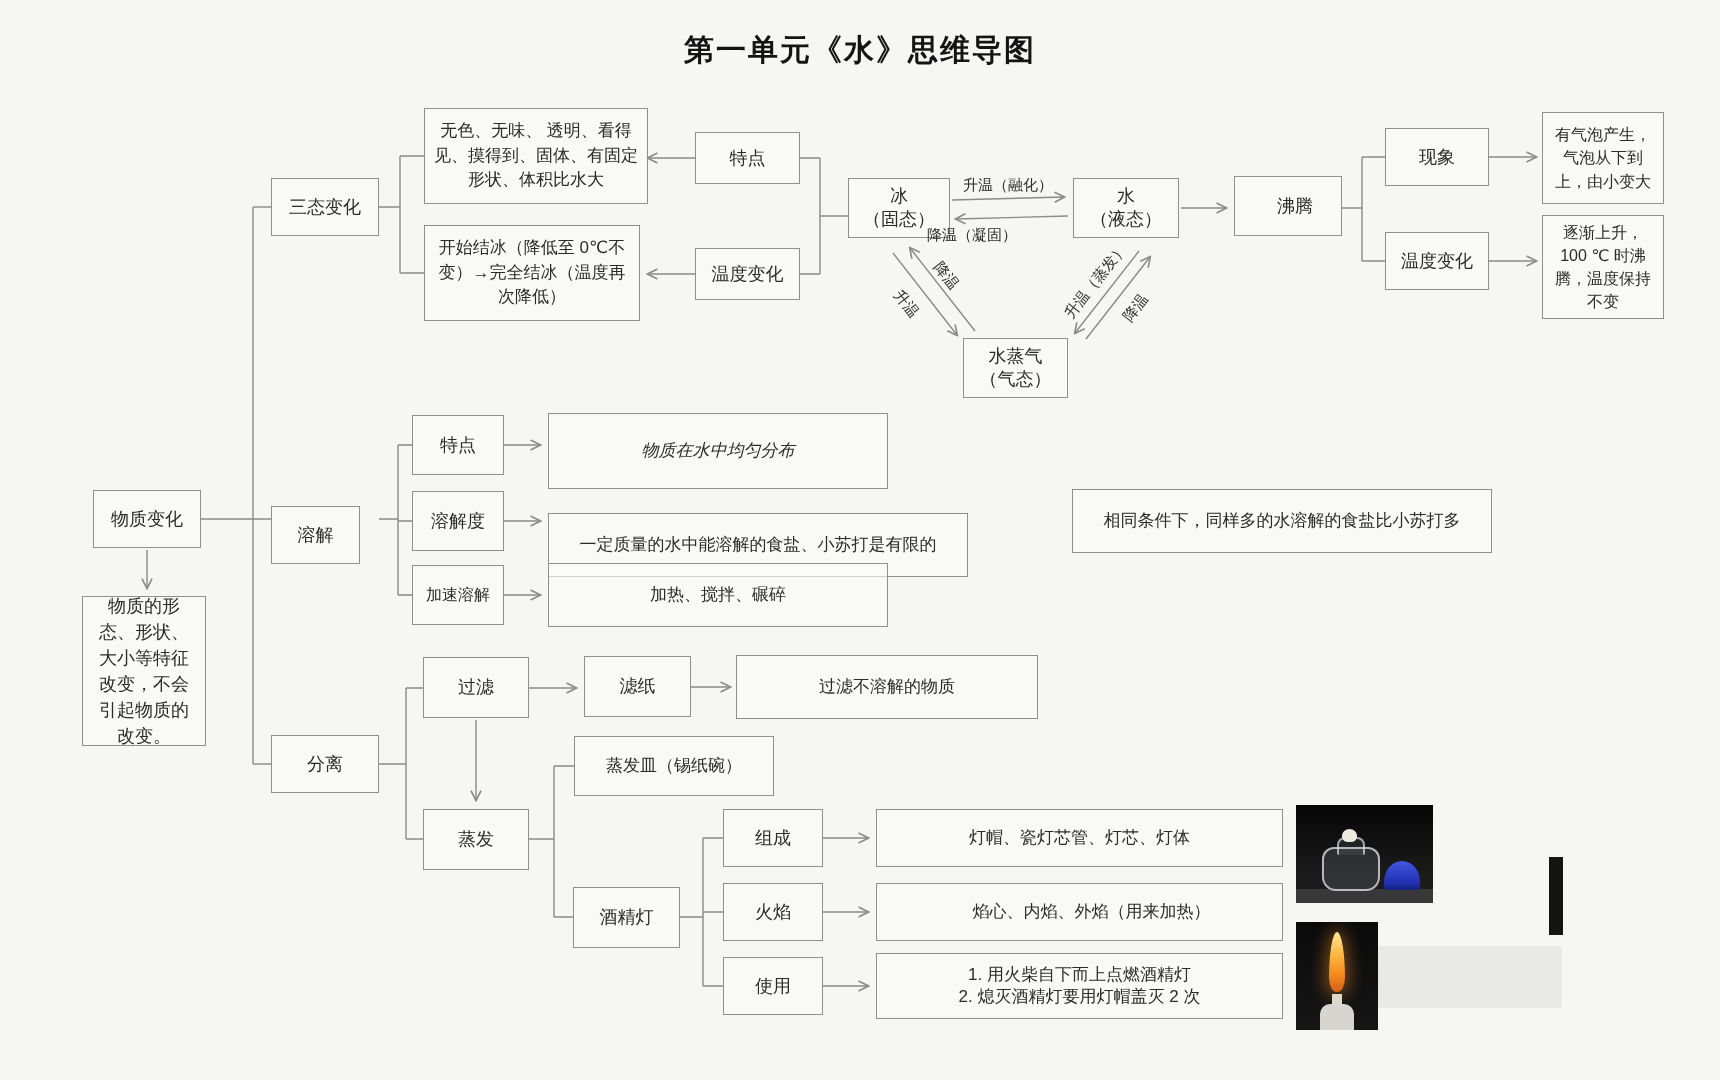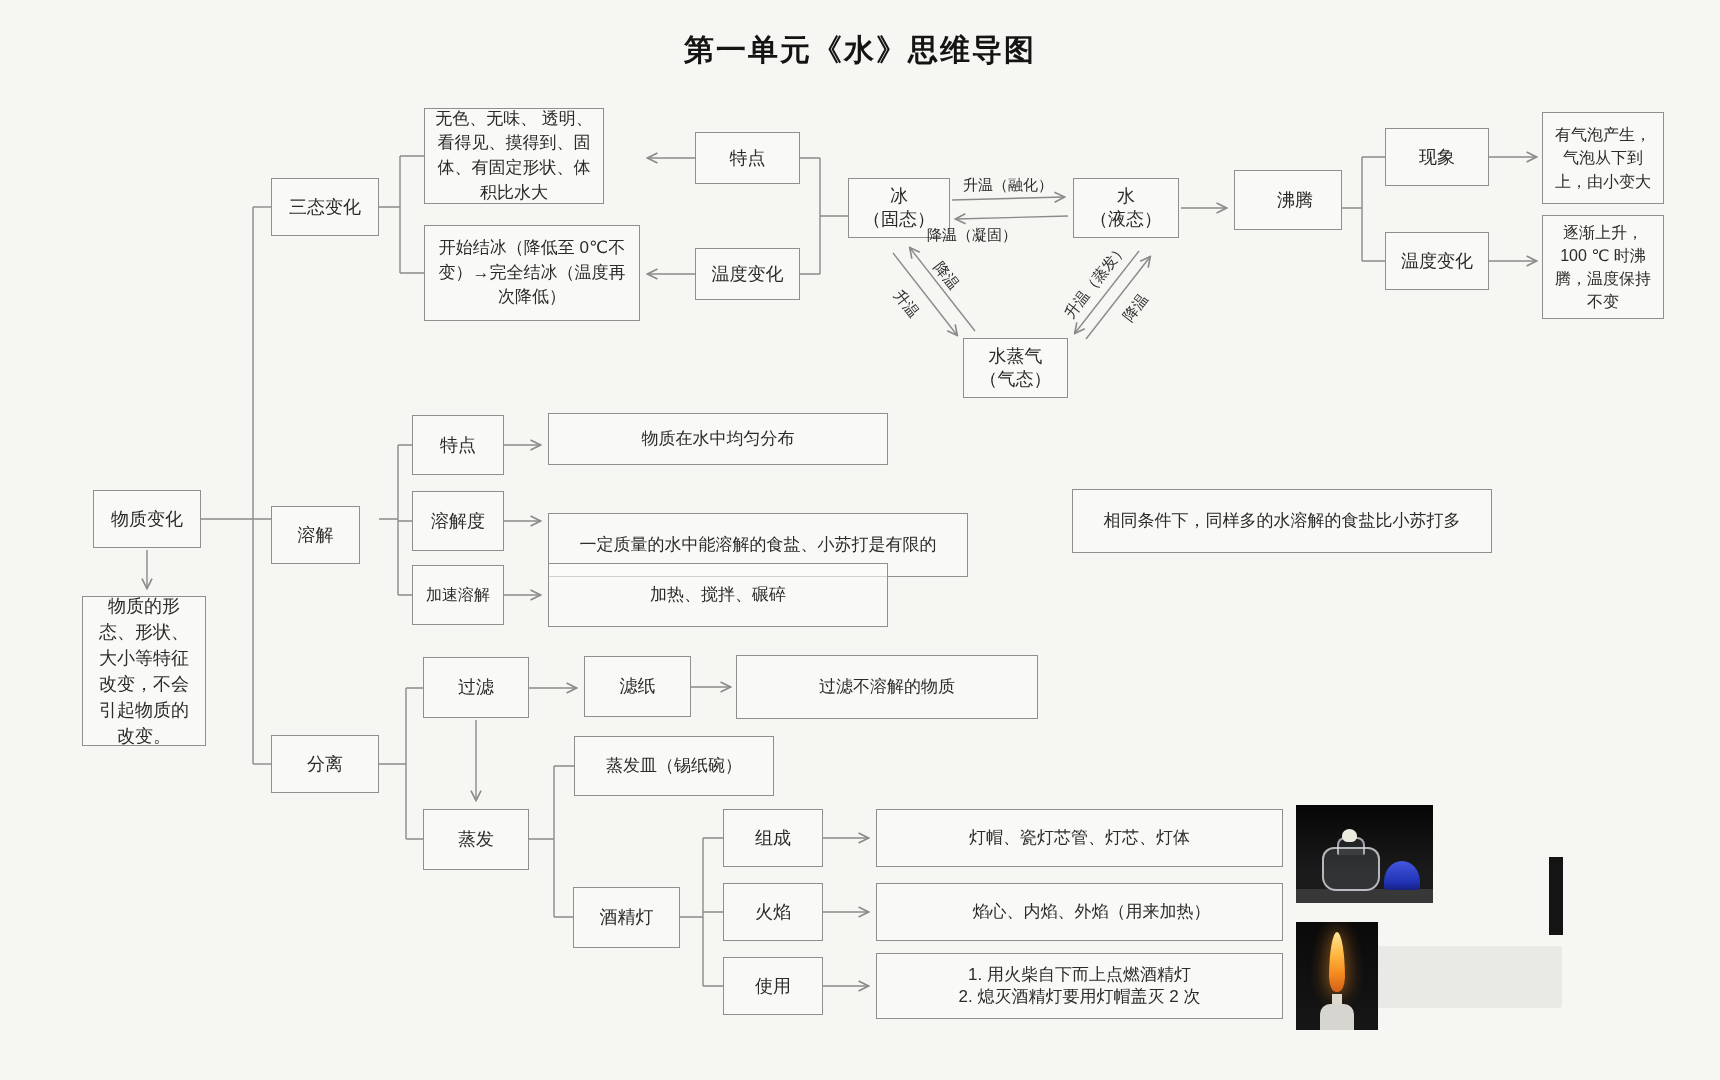--- a/index.html
+++ b/index.html
@@ -97,21 +97,21 @@
     <path d="M823,986 L868,986"></path>
   </g>
 </svg>
 
 <div class="title">第一单元《水》思维导图</div>
 
 <div class="box" style="left:93px;top:490px;width:108px;height:58px;">物质变化</div>
 <div class="box small" style="left:82px;top:596px;width:124px;height:150px;font-size:18px;">物质的形态、形状、大小等特征改变，不会引起物质的改变。</div>
 
 <div class="box" style="left:271px;top:178px;width:108px;height:58px;">三态变化</div>
-<div class="box small" style="left:424px;top:108px;width:180px;height:96px;">无色、无味、 透明、看得见、摸得到、固体、有固定形状、体积比水大</div>
+<div class="box small" style="left:424px;top:108px;width:224px;height:96px;">无色、无味、 透明、看得见、摸得到、固体、有固定形状、体积比水大</div>
 <div class="box small" style="left:424px;top:225px;width:216px;height:96px;">开始结冰（降低至 0℃不变）→完全结冰（温度再次降低）</div>
 <div class="box" style="left:695px;top:132px;width:105px;height:52px;">特点</div>
 <div class="box" style="left:695px;top:248px;width:105px;height:52px;">温度变化</div>
 
 <div class="box two-line" style="left:848px;top:178px;width:102px;height:60px;">
   <span>冰</span>
   <span>（固态）</span>
 </div>
 <div class="box two-line" style="left:1073px;top:178px;width:106px;height:60px;">
   <span>水</span>
@@ -122,29 +122,29 @@
   <span>（气态）</span>
 </div>
 
 <span class="edge-label" style="left:1008px;top:185px;">升温（融化）</span>
 <span class="edge-label" style="left:972px;top:235px;">降温（凝固）</span>
 <span class="edge-label r52" style="left:946px;top:276px;">降温</span>
 <span class="edge-label r52" style="left:906px;top:304px;">升温</span>
 <span class="edge-label rm52" style="left:1096px;top:281px;">升温（蒸发）</span>
 <span class="edge-label rm52" style="left:1136px;top:308px;">降温</span>
 
-<div class="box" style="left:1234px;top:170px;width:108px;height:60px;padding-left:22px;">沸腾</div>
+<div class="box" style="left:1234px;top:176px;width:108px;height:60px;padding-left:22px;">沸腾</div>
 <div class="box" style="left:1385px;top:128px;width:104px;height:58px;">现象</div>
 <div class="box" style="left:1385px;top:232px;width:104px;height:58px;">温度变化</div>
 <div class="box small" style="left:1542px;top:112px;width:122px;height:92px;font-size:16px;">有气泡产生，气泡从下到上，由小变大</div>
 <div class="box small" style="left:1542px;top:215px;width:122px;height:104px;font-size:16px;">逐渐上升，100 ℃ 时沸腾，温度保持不变</div>
 
 <div class="box" style="left:271px;top:490px;width:89px;height:58px;margin-top:16px;">溶解</div>
 <div class="box" style="left:412px;top:415px;width:92px;height:60px;">特点</div>
-<div class="box small" style="left:548px;top:413px;width:340px;height:52px;">物质在水中均匀分布</div>
+<div class="box small" style="left:548px;top:413px;width:340px;height:76px;font-style:italic;">物质在水中均匀分布</div>
 <div class="box" style="left:412px;top:491px;width:92px;height:60px;">溶解度</div>
 <div class="box small" style="left:548px;top:489px;width:420px;height:64px;margin-top:24px;">一定质量的水中能溶解的食盐、小苏打是有限的</div>
 <div class="box small" style="left:1072px;top:489px;width:420px;height:64px;">相同条件下，同样多的水溶解的食盐比小苏打多</div>
 <div class="box small" style="left:412px;top:565px;width:92px;height:60px;font-size:16px;">加速溶解</div>
 <div class="box small" style="left:548px;top:563px;width:340px;height:64px;">加热、搅拌、碾碎</div>
 
 <div class="box" style="left:271px;top:735px;width:108px;height:58px;">分离</div>
 <div class="box" style="left:423px;top:657px;width:106px;height:61px;">过滤</div>
 <div class="box" style="left:584px;top:656px;width:107px;height:61px;">滤纸</div>
 <div class="box small" style="left:736px;top:655px;width:302px;height:64px;">过滤不溶解的物质</div>

